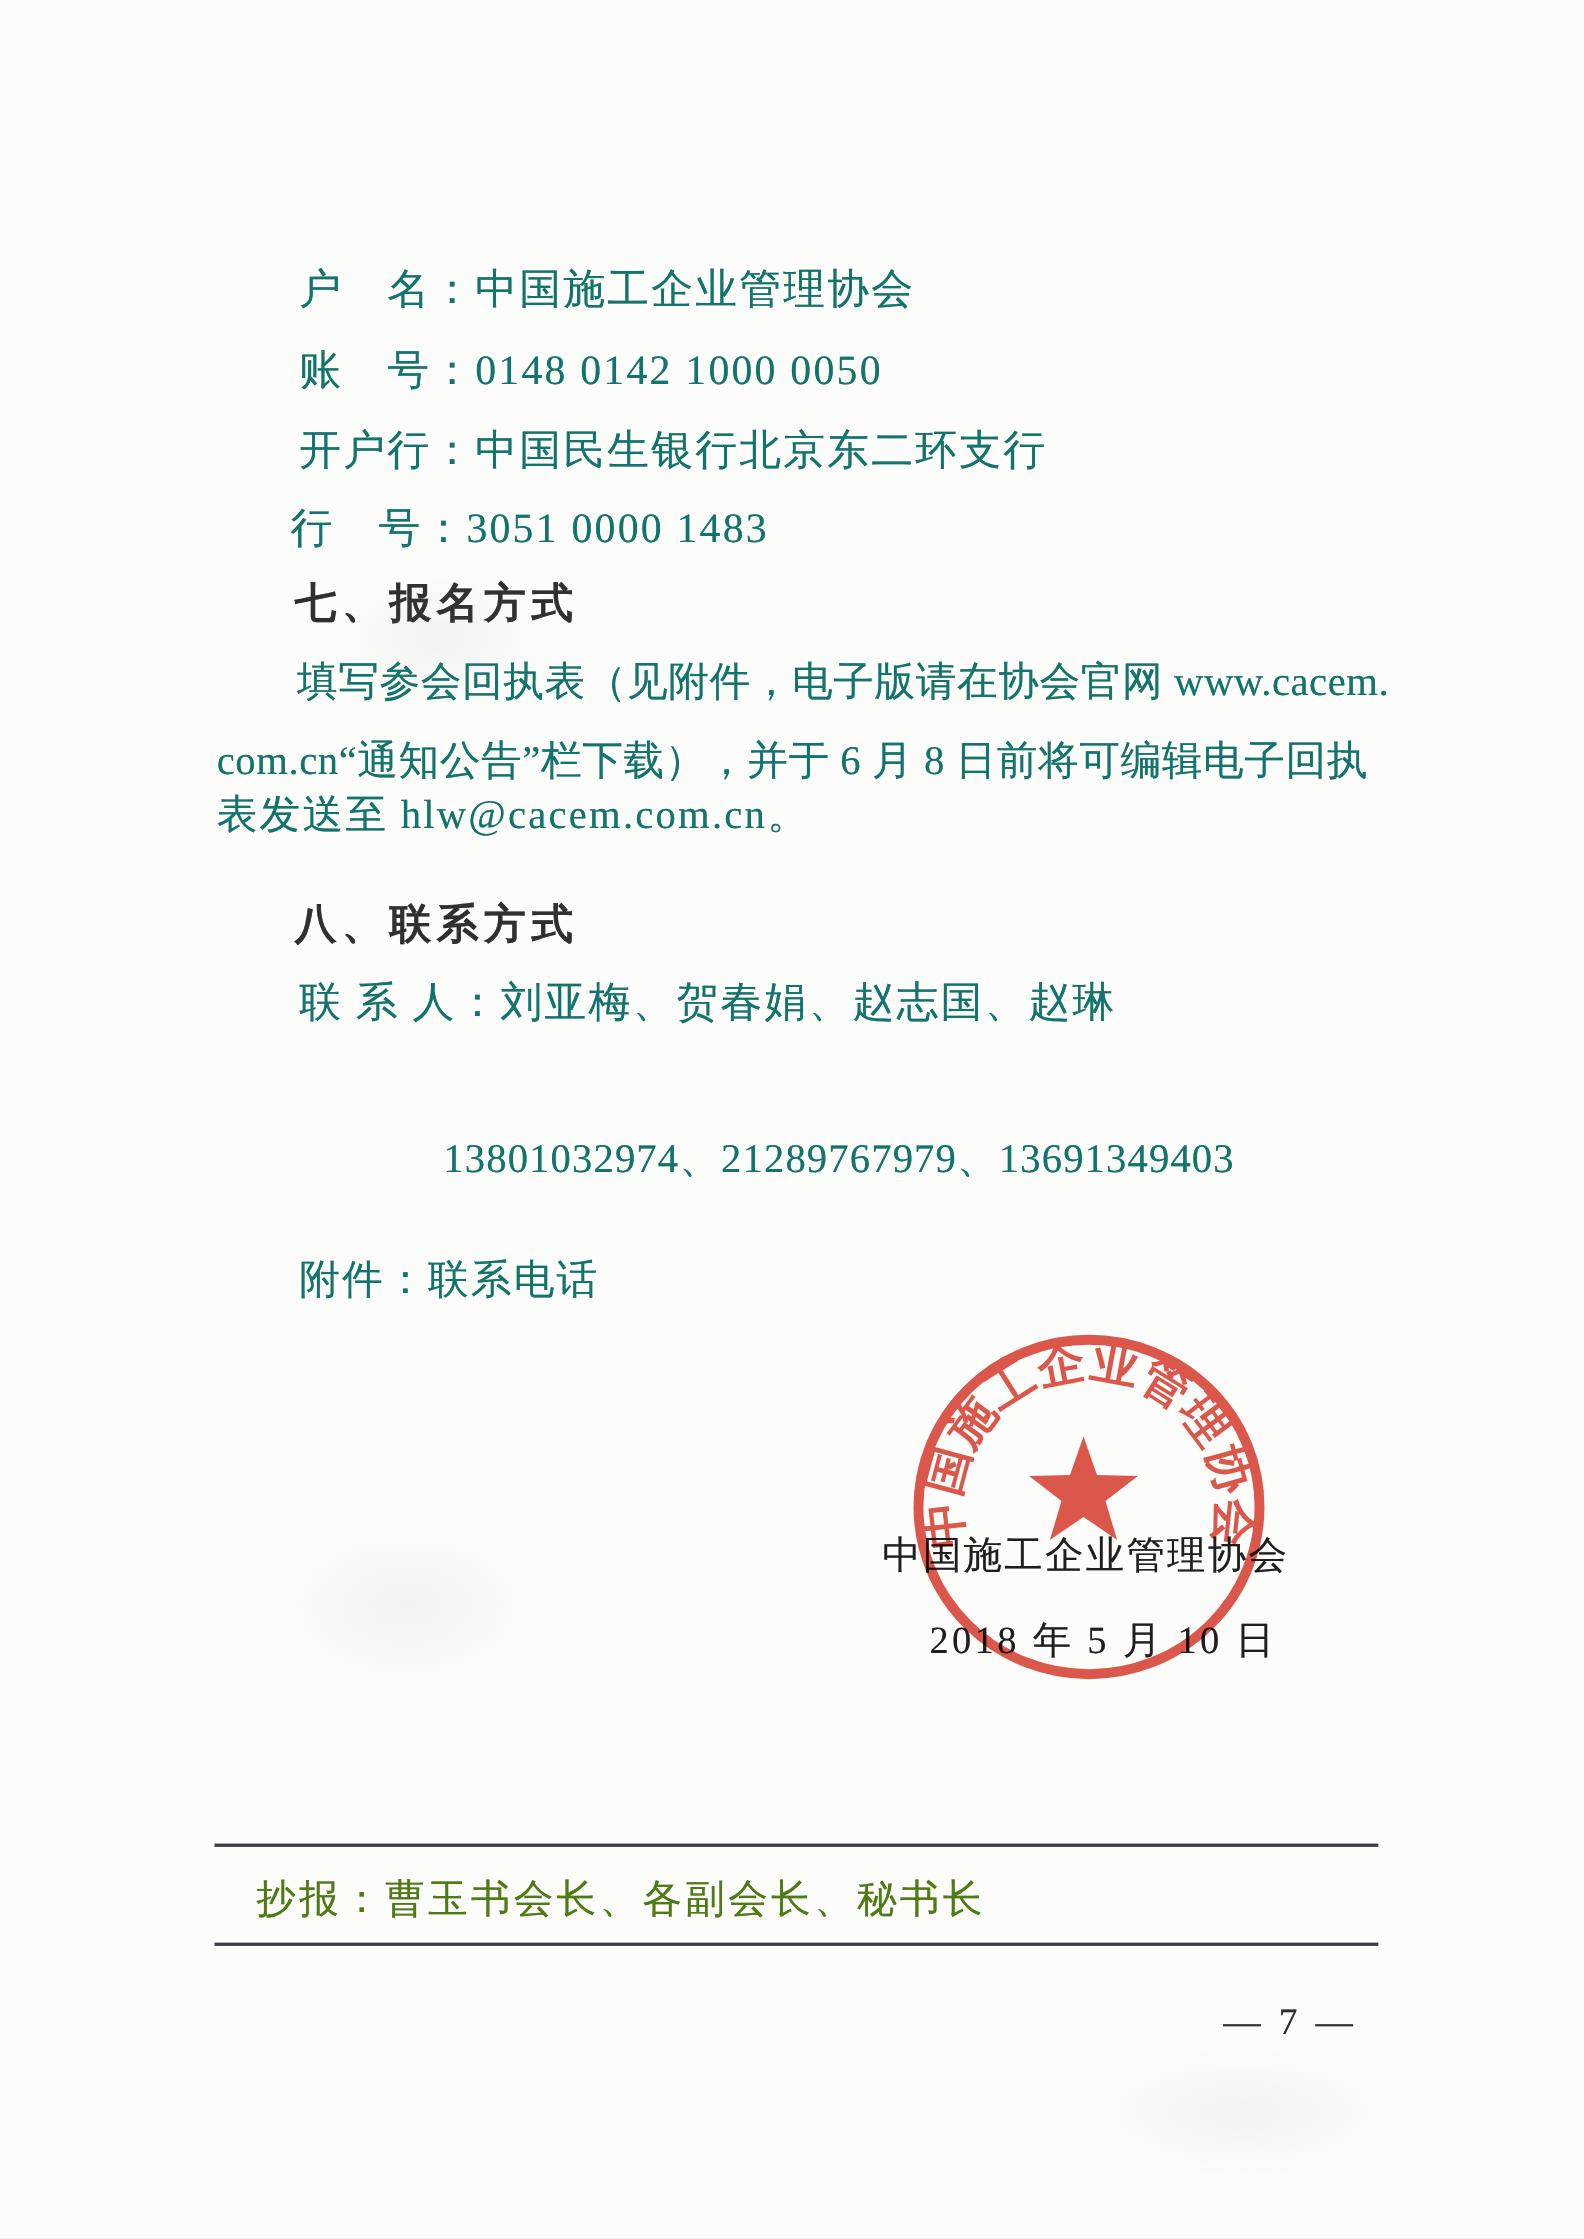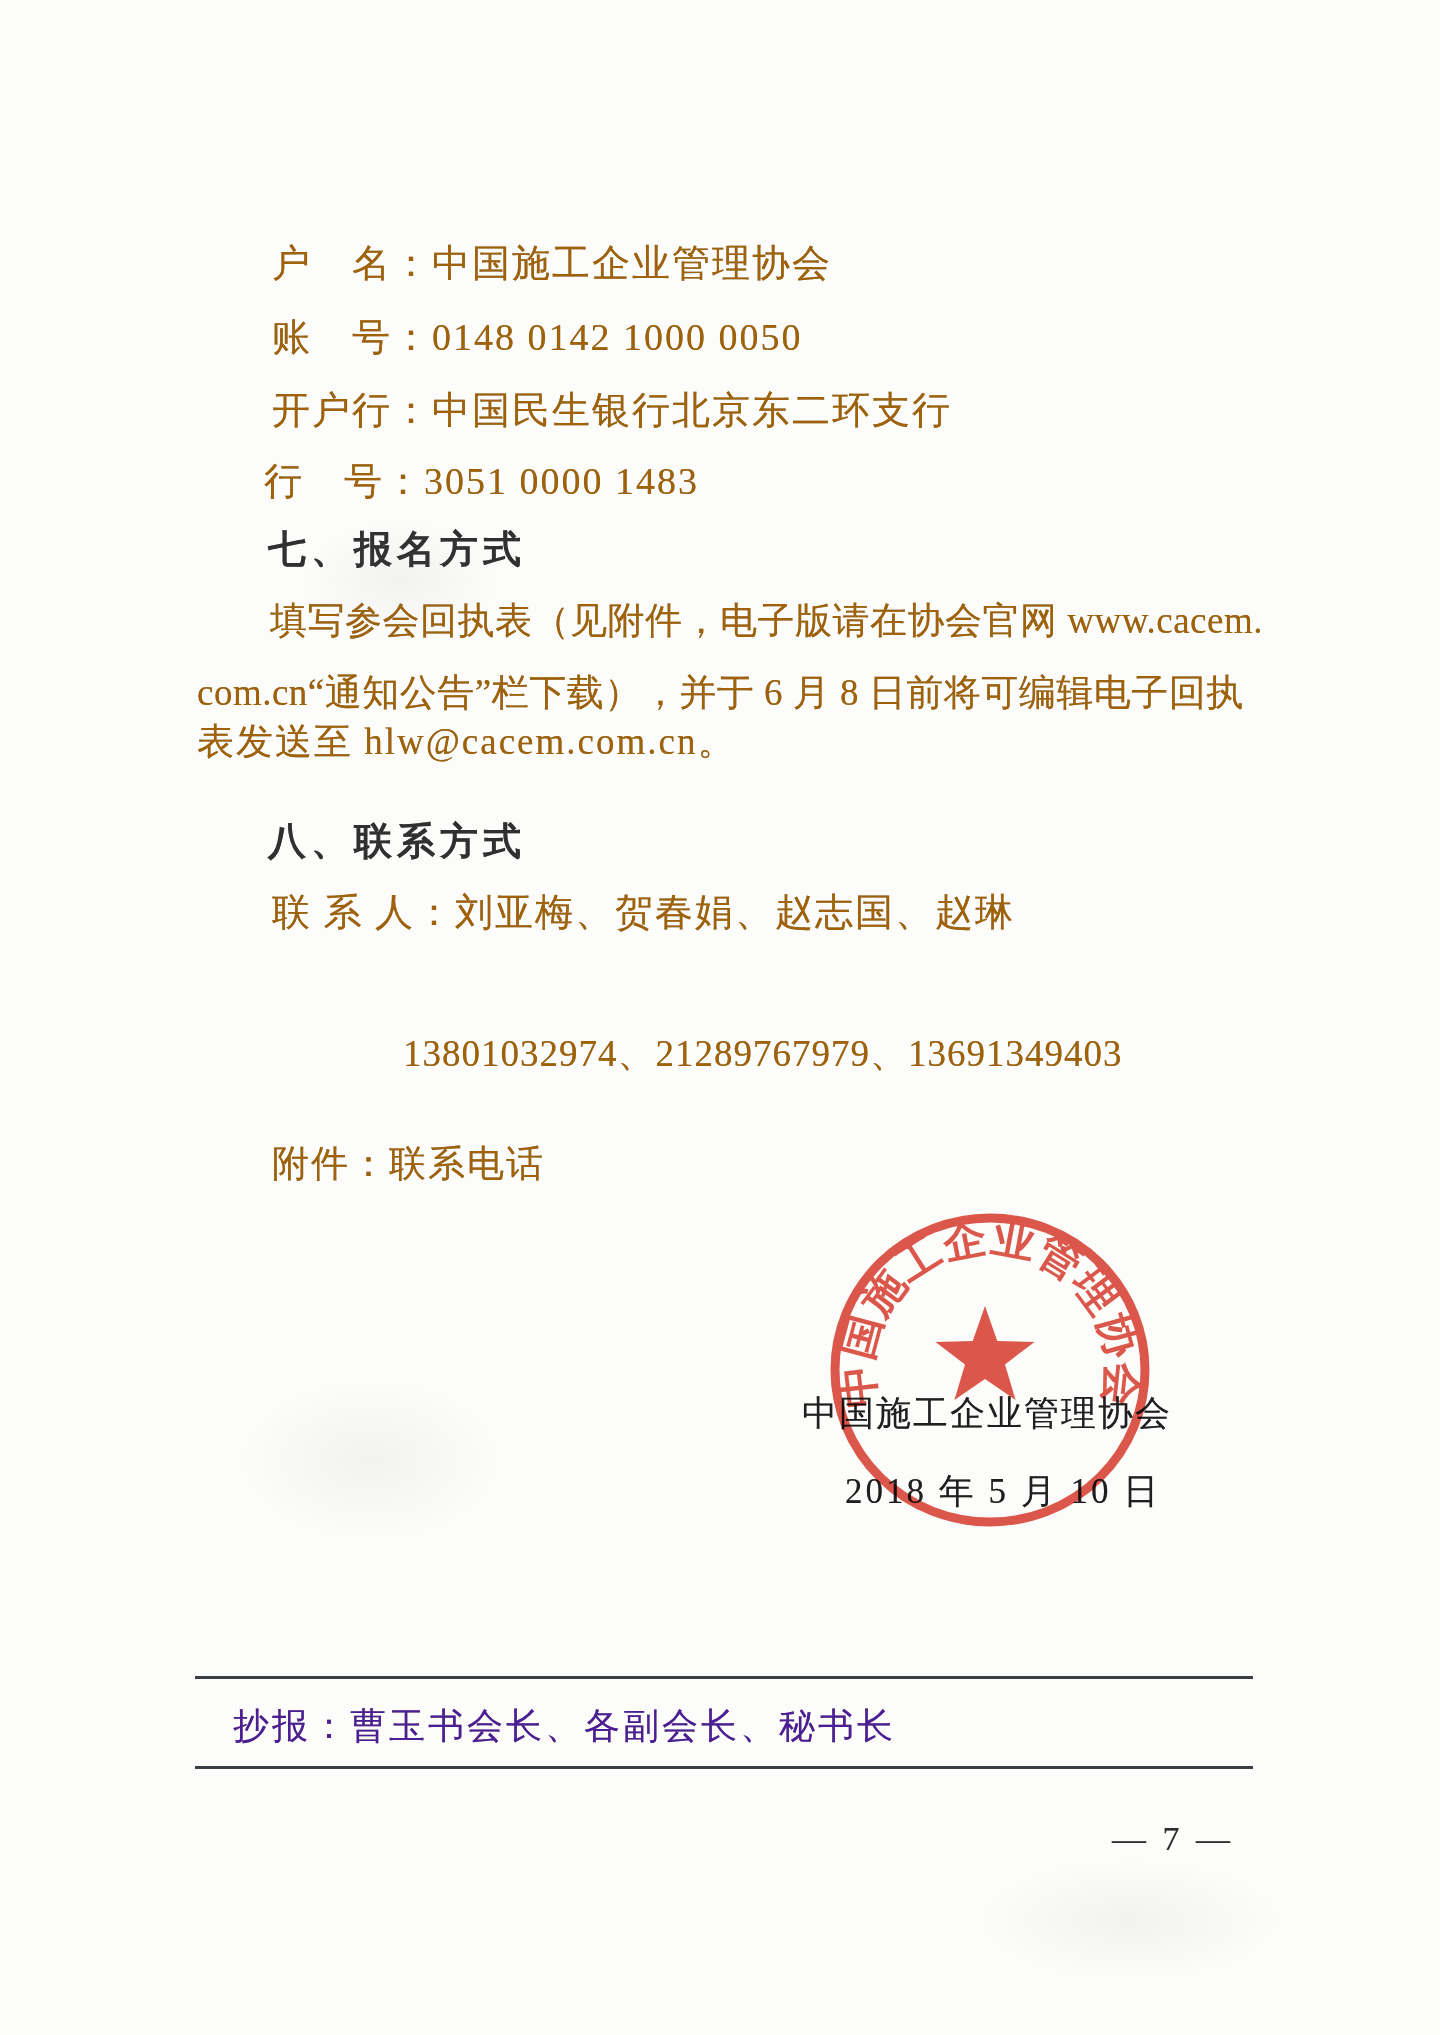--- a/index.html
+++ b/index.html
@@ -11,21 +11,21 @@
     overflow:hidden;
     font-family:"Liberation Serif","DejaVu Serif",serif;
     color:#2b2b2b;
   }
   .line{
     position:absolute;
     white-space:nowrap;
     font-size:38px;
     line-height:1;
     letter-spacing:2px;
-    color:#a16207;
+    color:#0f766e;
     text-shadow:0 0 .6px rgba(40,40,40,.5);
   }
   .heading{
     font-family:"Liberation Sans","DejaVu Sans",sans-serif;
     font-weight:700;
     font-size:38px;
     letter-spacing:5px;
     color:#303030;
   }
   .label{letter-spacing:2px;}
@@ -97,21 +97,21 @@
       <path id="sealArc" d="M 57.2 202.5 A 118 118 0 1 1 282.8 202.5" fill="none"></path>
     </defs>
     <ellipse cx="170" cy="167" rx="155" ry="152" fill="none" stroke="#dd4a3c" stroke-width="9"></ellipse>
     <polygon points="165,103 177.3,138 214.5,138.9 185,161.5 195.6,197.1 165,176 134.4,197.1 145,161.5 115.5,138.9 152.7,138" fill="#dd4a3c"></polygon>
     <text font-size="43" fill="#dd4a3c" letter-spacing="1" font-family="Liberation Serif, DejaVu Serif, serif" font-weight="700">
       <textPath href="#sealArc" startOffset="0">中国施工企业管理协会</textPath>
     </text>
   </svg>
 
   <div class="rule" style="top:1676px;"></div>
-  <div class="line" style="left:233px;top:1708px;font-size:36px;letter-spacing:3px;color:#4c1d95;">抄报：曹玉书会长、各副会长、秘书长</div>
+  <div class="line" style="left:233px;top:1708px;font-size:36px;letter-spacing:3px;color:#4d7c0f;">抄报：曹玉书会长、各副会长、秘书长</div>
   <div class="rule" style="top:1766px;"></div>
 
   <div class="line" style="left:1112px;top:1822px;font-size:34px;letter-spacing:4px;color:#2e2e2e;">— 7 —</div>
 
   <div class="smudge" style="left:240px;top:1380px;width:260px;height:160px;"></div>
   <div class="smudge" style="left:980px;top:1860px;width:300px;height:120px;"></div>
   <div class="smudge" style="left:300px;top:520px;width:200px;height:120px;"></div>
 
 </div>
 

